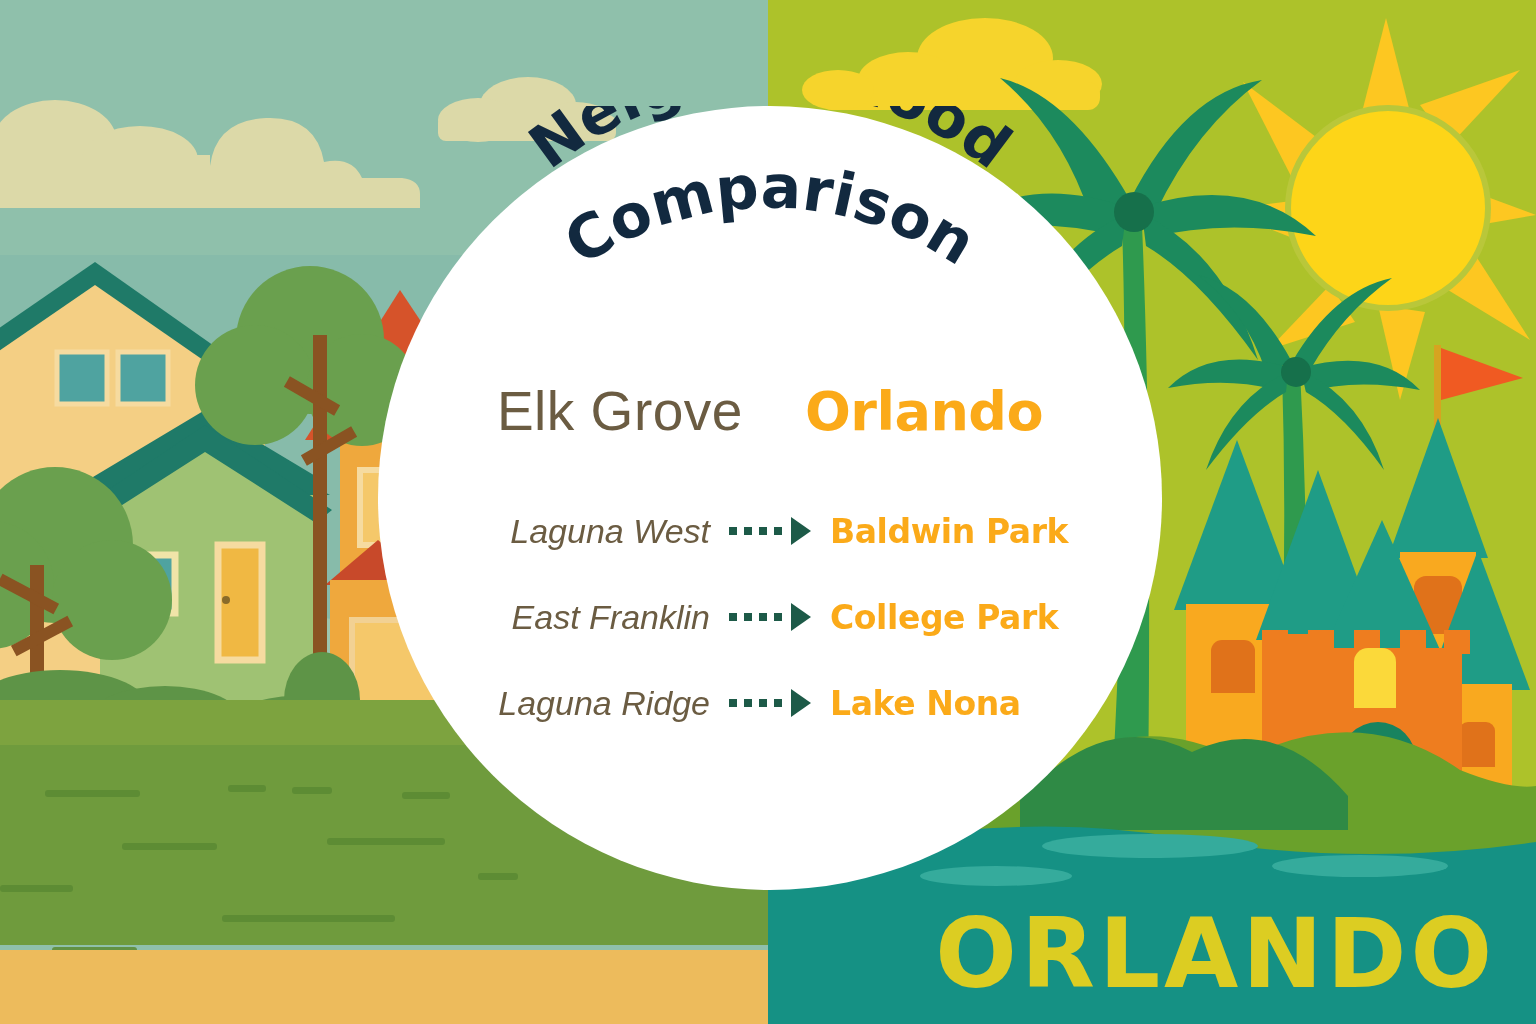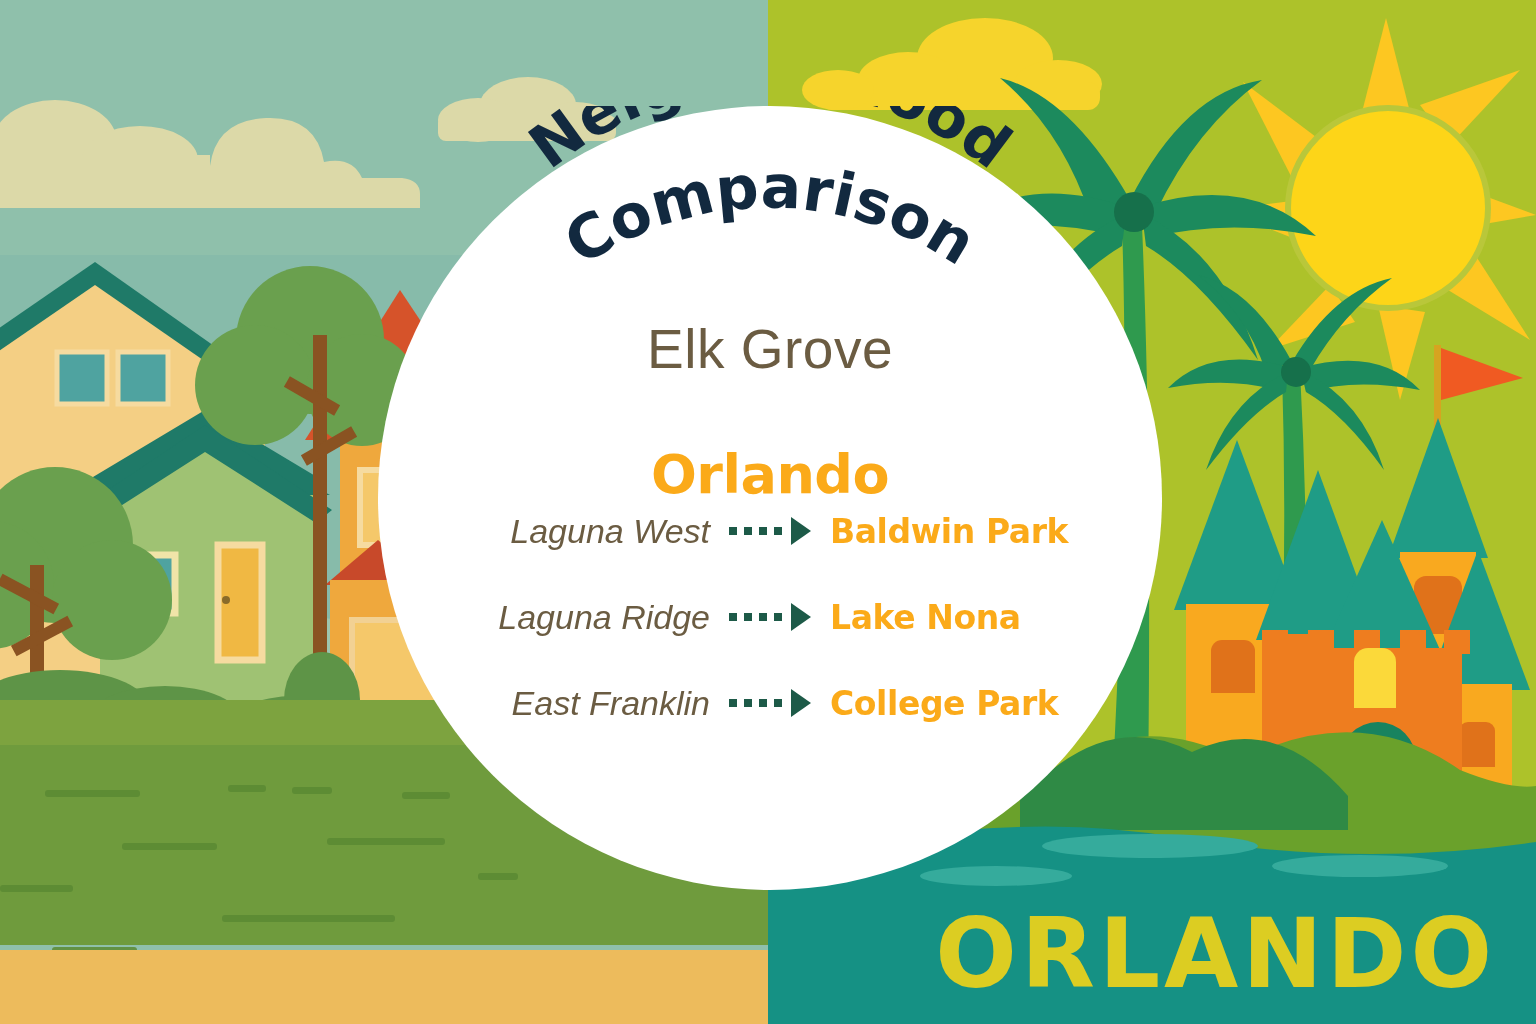--- a/index.html
+++ b/index.html
@@ -41,21 +41,20 @@
   #city-row {
     position: absolute;
     left: 400px;
     top: 373px;
     width: 740px;
     height: 76px;
     display: flex;
     align-items: center;
     justify-content: center;
     gap: 62px;
-    flex-direction: column;
   }
   #city-left {
     font-family: "Liberation Sans", sans-serif;
     font-size: 55px;
     font-weight: 400;
     color: #6b5c42;
     letter-spacing: 0.5px;
     white-space: nowrap;
   }
   #city-right {
@@ -374,40 +373,40 @@
         <i class="dot"></i>
         <i class="dot"></i>
         <i class="dot"></i>
         <i class="dot"></i>
         <i class="head"></i>
       </span>
       <span class="pair-right">Baldwin Park</span>
     </div>
 
     <div class="pair-row">
+      <span class="pair-left">East Franklin</span>
+      <span class="pair-arrow">
+        <i class="dot"></i>
+        <i class="dot"></i>
+        <i class="dot"></i>
+        <i class="dot"></i>
+        <i class="head"></i>
+      </span>
+      <span class="pair-right">College Park</span>
+    </div>
+
+    <div class="pair-row">
       <span class="pair-left">Laguna Ridge</span>
       <span class="pair-arrow">
         <i class="dot"></i>
         <i class="dot"></i>
         <i class="dot"></i>
         <i class="dot"></i>
         <i class="head"></i>
       </span>
       <span class="pair-right">Lake Nona</span>
     </div>
 
-    <div class="pair-row">
-      <span class="pair-left">East Franklin</span>
-      <span class="pair-arrow">
-        <i class="dot"></i>
-        <i class="dot"></i>
-        <i class="dot"></i>
-        <i class="dot"></i>
-        <i class="head"></i>
-      </span>
-      <span class="pair-right">College Park</span>
-    </div>
-
   </div>
 
   <div id="wordmark" class="overlay-text">ORLANDO</div>
 
 </div>
 
 </body></html>

